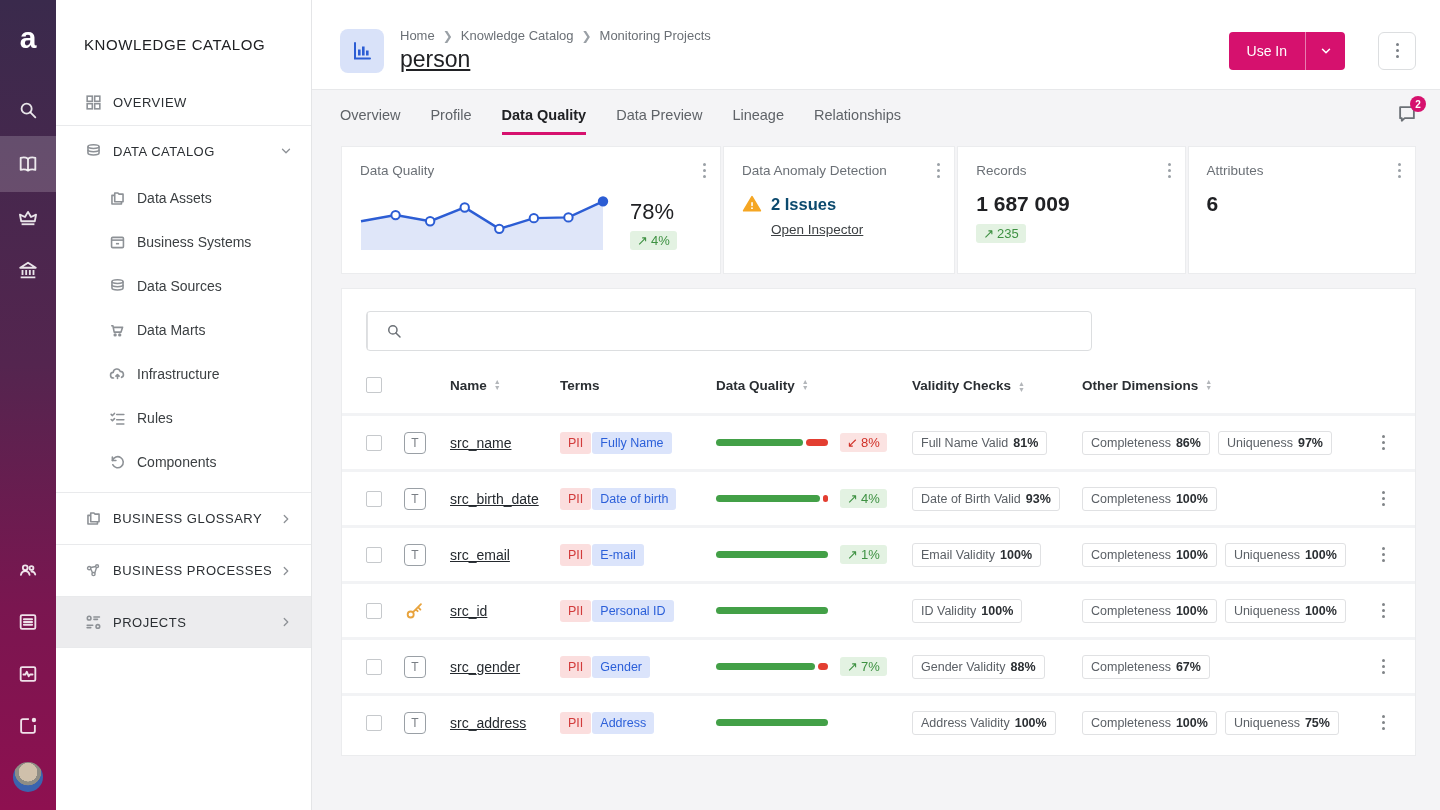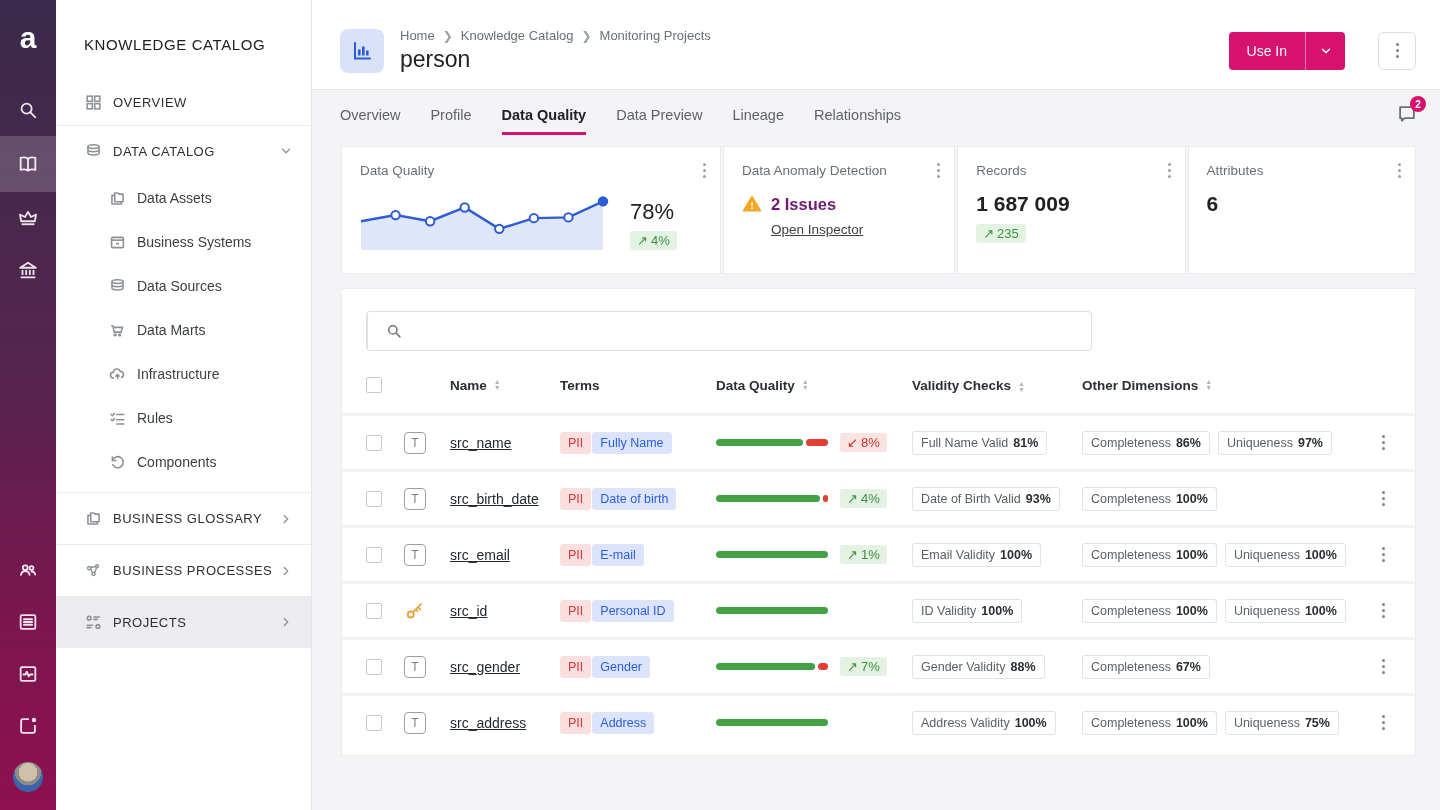--- a/index.html
+++ b/index.html
@@ -36,21 +36,21 @@
 
   
   .main { flex:1; display:flex; flex-direction:column; min-width:0; }
   .topbar { background:#fff; border-bottom:1px solid #e7e8ea; height:90px; display:flex; align-items:center;
             padding:12px 24px 0 28px; }
   .entity-tile { width:44px; height:44px; border-radius:8px; background:#d9e2f9; display:grid; place-items:center; color:#2c5dd4; }
   .entity-tile svg { width:24px; height:24px; }
   .tb-text { margin-left:16px; }
   .breadcrumb { display:flex; align-items:center; gap:8px; font-size:13px; color:#6b7076; }
   .breadcrumb .sep { color:#9aa0a6; font-size:12px; }
-  .page-title { font-size:23px; font-weight:500; color:#202124; margin-top:3px; }
+  .page-title { font-size:23px; font-weight:500; color:#202124; margin-top:3px;text-decoration:underline; }
   .tb-actions { margin-left:auto; display:flex; align-items:center; gap:33px; }
   .use-in { display:flex; height:38px; border-radius:4px; overflow:hidden; background:#d6116e; color:#fff; cursor:pointer; }
   .use-in .lbl { padding:0 18px; display:grid; place-items:center; font-size:14px; font-weight:500; }
   .use-in .drop { width:40px; display:grid; place-items:center; border-left:1px solid rgba(255,255,255,.45); }
   .use-in .drop svg { width:14px; height:14px; }
   .kebab-btn { width:38px; height:38px; border:1px solid #dcdee0; border-radius:6px; background:#fff; display:grid;
                place-items:center; cursor:pointer; }
   .kebab { display:inline-flex; flex-direction:column; gap:3px; }
   .kebab i { width:3px; height:3px; border-radius:50%; background:#7a7f85; }
 
@@ -71,21 +71,21 @@
   .card .c-title { font-size:13.5px; color:#6b7076; }
   .card .c-kebab { position:absolute; top:16px; right:14px; }
   .card .c-kebab i { background:#9aa0a6; }
   .card-dq { flex:0 0 380px; }
   .dq-flex { display:flex; align-items:flex-end; gap:18px; margin-top:10px; }
   .dq-value { font-size:22px; font-weight:500; color:#202124; }
   .tbadge { display:inline-flex; align-items:center; gap:3px; font-size:13px; font-weight:500; padding:2px 7px; border-radius:3px; }
   .tbadge.up { background:#e3f2e2; color:#3e9142; }
   .tbadge.down { background:#fbe3e2; color:#d03027; }
   .card-anom { flex:1.02; }
-  .anom-line { display:flex; align-items:center; gap:9px; margin-top:16px; font-size:16.5px; font-weight:600; color:#701a75; }
+  .anom-line { display:flex; align-items:center; gap:9px; margin-top:16px; font-size:16.5px; font-weight:600; color:#0c4a6e; }
   .anom-line svg { width:20px; height:20px; }
   .anom-link { margin:8px 0 0 29px; font-size:13.5px; color:#3c4043; text-decoration:underline; cursor:pointer; display:inline-block; }
   .card-rec { flex:1; }
   .big-num { font-size:21px; font-weight:600; color:#202124; margin-top:14px; }
   .card-rec .tbadge { margin-top:8px; }
   .card-att { flex:1; }
 
   
   .table-card { background:#fff; border:1px solid #ebecee; margin-top:14px; padding:22px 0 6px; }
   .search-wrap { padding:0 24px; }

